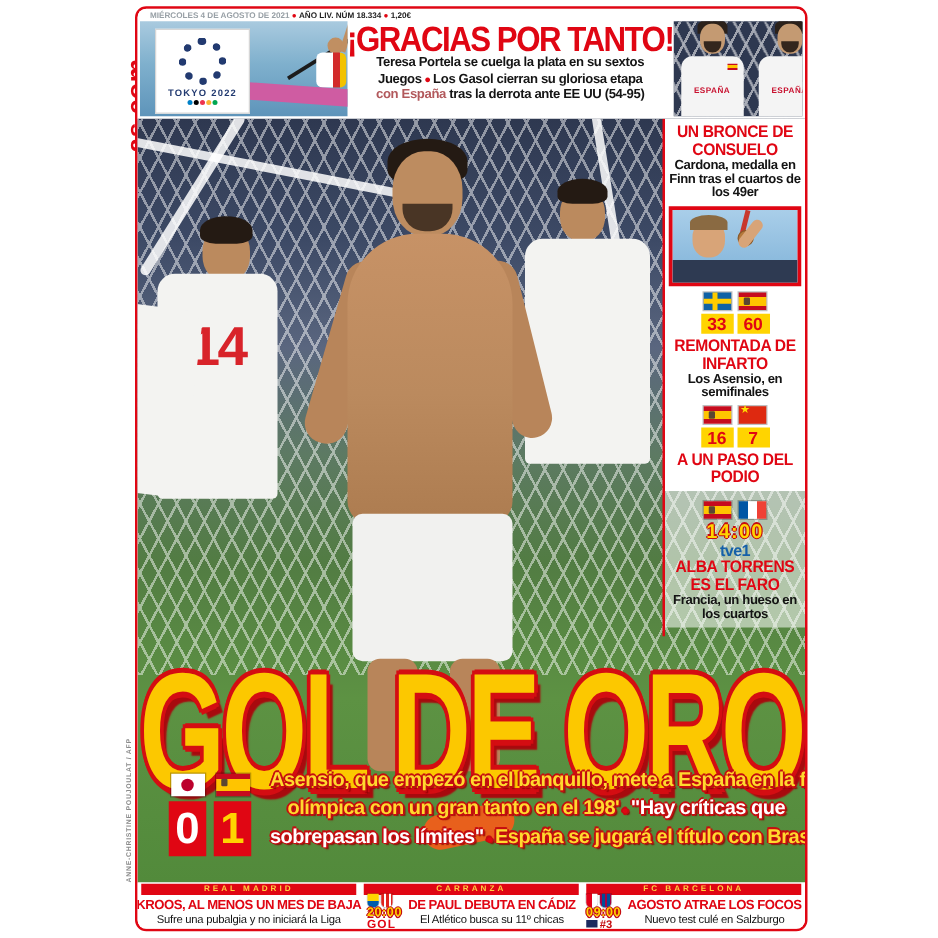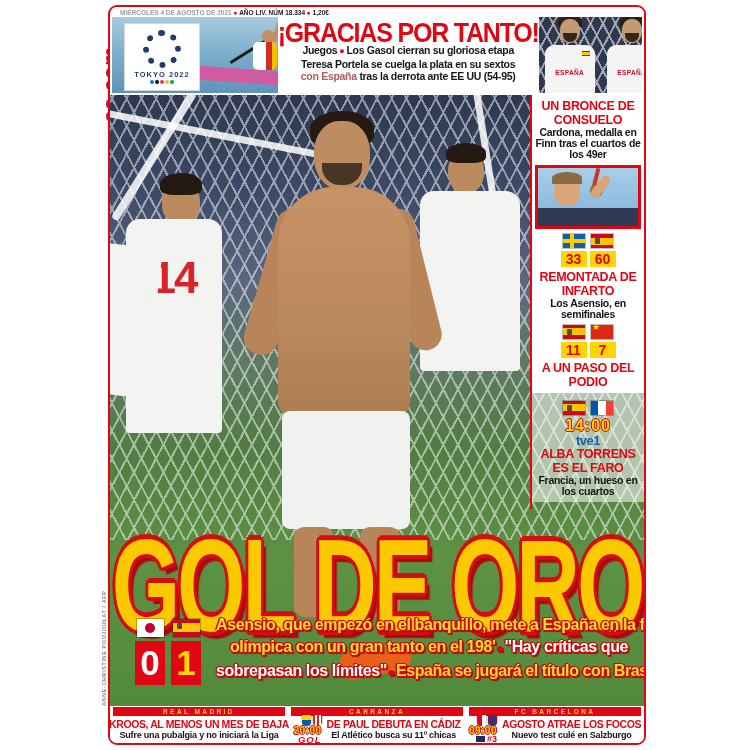--- a/index.html
+++ b/index.html
@@ -121,32 +121,32 @@
   .deck .wt{color:#fff;}
   
   .bottomstrip{position:absolute;top:699px;left:0;right:0;height:37px;background:#fff;display:flex;
                gap:6px;padding:0 3px;box-sizing:border-box;}
   .bsec{flex:1;min-width:0;}
   .tab{height:9px;margin-top:1px;background:#e00613;color:#ffcf40;font-size:6.5px;font-weight:800;
        letter-spacing:2.4px;line-height:9px;text-align:center;white-space:nowrap;overflow:hidden;}
   .srowb{display:flex;align-items:center;justify-content:center;gap:5px;height:26px;}
   .btitle{color:#e00613;font-weight:900;font-size:10.5px;line-height:12px;letter-spacing:-.4px;
           text-align:center;white-space:nowrap;}
-  .bsub{color:#141414;font-weight:700;font-size:9px;line-height:11px;letter-spacing:-.2px;
+  .bsub{color:#141414;font-weight:400;font-size:9px;line-height:11px;letter-spacing:-.2px;
         text-align:center;white-space:nowrap;}
-  .bmedia{display:flex;flex-direction:column;align-items:flex-end;line-height:9px;}
+  .bmedia{display:flex;flex-direction:column;align-items:flex-start;line-height:9px;}
   .crests{display:flex;gap:2px;}
   .crest{width:9px;height:11px;border-radius:0 0 4px 4px;box-shadow:0 0 0 .5px rgba(0,0,0,.3);}
   .c-cadiz{background:linear-gradient(180deg,#ffd400 50%,#005bab 50%);}
   .c-atm{background:repeating-linear-gradient(90deg,#e0231c 0 2px,#fff 2px 4px);}
   .c-rbs{background:linear-gradient(90deg,#e2001a 50%,#fff 50%);}
   .c-fcb{background:repeating-linear-gradient(90deg,#a50044 0 2px,#004d98 2px 4px);}
   .btime{color:#ffd400;font-weight:900;font-size:10px;letter-spacing:.5px;
          text-shadow:1px 0 #c50d10,-1px 0 #c50d10,0 1px #c50d10,0 -1px #c50d10;}
-  .bchan-gol{color:#e00613;font-weight:900;font-style:italic;font-size:9.5px;letter-spacing:1px;}
+  .bchan-gol{color:#e00613;font-weight:900;font-size:9.5px;letter-spacing:1px;}
   .bchan-3{display:flex;align-items:center;gap:2px;}
   .tvbox{width:9px;height:6px;background:#1c2a5e;}
   .ch3{color:#c40d10;font-weight:900;font-size:9px;}
 </style>
 </head>
 <body>
 
 <div class="stage">
 
   <div class="site-vert">as.com</div>
@@ -178,24 +178,24 @@
               <span class="ring" style="background:#000"></span>
               <span class="ring" style="background:#ee334e"></span>
               <span class="ring" style="background:#fcb131"></span>
               <span class="ring" style="background:#00a651"></span>
             </div>
           </div>
         </div>
 
         <div class="mh-center">
           <span class="top-headline">¡GRACIAS POR TANTO!</span>
+          <div class="mh-deck">Teresa Portela se cuelga la plata en su sextos</div>
           <div class="mh-deck">
             <span>Juegos</span><span class="reddot"></span><span>Los Gasol cierran su gloriosa etapa</span>
           </div>
-          <div class="mh-deck">Teresa Portela se cuelga la plata en su sextos</div>
           <div class="mh-deck">
             <span class="mh-red">con España</span>
             <span>tras la derrota ante EE UU (54-95)</span>
           </div>
         </div>
 
         <div class="gasol">
           <div class="netpat"></div>
           <div class="gplayer" style="left:4px;top:0;">
             <div class="ghair"></div>
@@ -220,21 +220,21 @@
     </div>
 
     <div class="photo">
       <div class="netbig"></div>
       <div class="pole" style="left:-30px;top:34px;width:250px;height:7px;transform:rotate(11deg);"></div>
       <div class="pole" style="left:40px;top:-14px;width:8px;height:150px;transform:rotate(32deg);"></div>
       <div class="pole" style="left:380px;top:-6px;width:7px;height:220px;transform:rotate(-9deg);"></div>
 
       <div class="phead" style="left:52px;top:86px;width:38px;height:44px;"></div>
       <div class="phair" style="left:50px;top:78px;width:42px;height:22px;"></div>
-      <div class="jersey" style="left:16px;top:124px;width:96px;height:214px;">
+      <div class="jersey" style="left:16px;top:124px;width:96px;height:180px;">
         <div class="jnum">14</div>
       </div>
       <div class="jersey" style="left:-26px;top:150px;width:70px;height:150px;transform:rotate(7deg);"></div>
       <div class="phead" style="left:338px;top:56px;width:36px;height:42px;"></div>
       <div class="phair" style="left:336px;top:48px;width:40px;height:20px;"></div>
       <div class="jersey" style="left:310px;top:96px;width:100px;height:180px;"></div>
 
       <div class="phair" style="left:200px;top:16px;width:64px;height:36px;"></div>
       <div class="phead" style="left:204px;top:26px;width:56px;height:68px;background:#bd8c60;"></div>
       <div style="position:absolute;left:212px;top:68px;width:40px;height:22px;border-radius:0 0 18px 18px;background:#35261b;opacity:.85;"></div>
@@ -278,21 +278,21 @@
 
           <div class="frow">
             <span class="flag f-es">
                 <span class="emb"></span>
               </span>
             <span class="flag f-cn">
                 <span class="star">★</span>
               </span>
           </div>
           <div class="srow">
-            <span class="sbox">11</span>
+            <span class="sbox">16</span>
             <span class="sbox">7</span>
           </div>
           <div class="stitle">A UN PASO DEL PODIO</div>
         </div>
 
         <div class="story4">
           <div class="frow">
             <span class="flag f-es">
                 <span class="emb"></span>
               </span>

